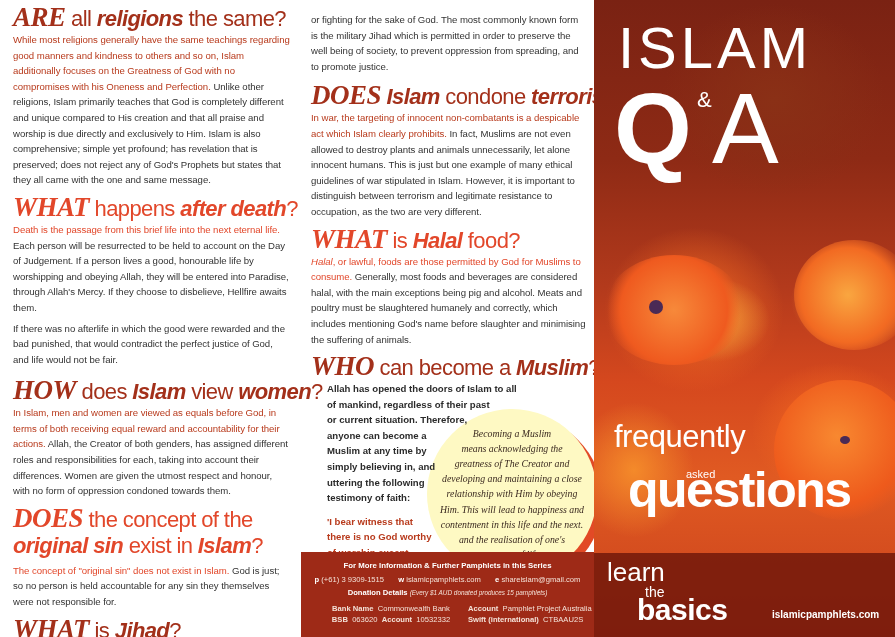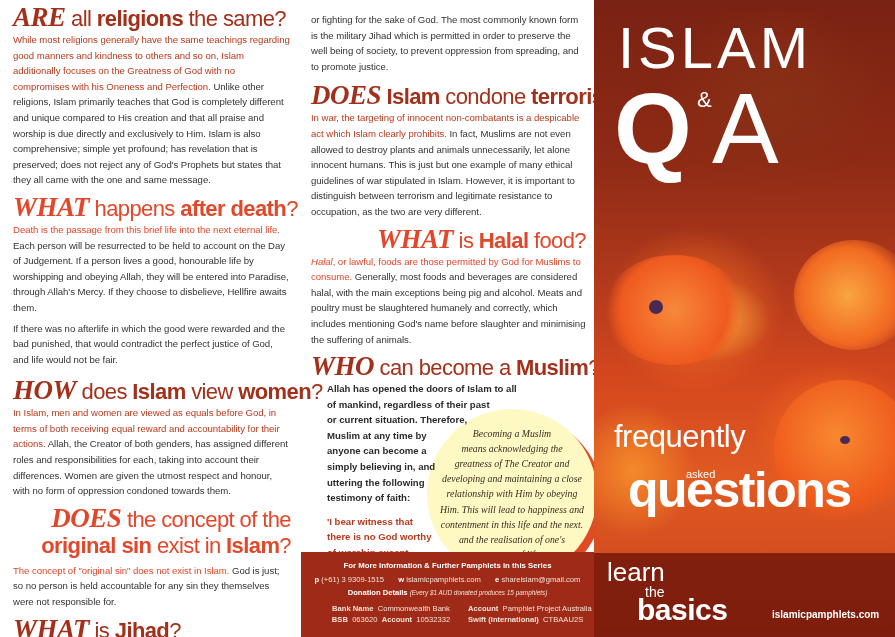--- a/index.html
+++ b/index.html
@@ -6,22 +6,22 @@
   html, body { width: 895px; height: 637px; overflow: hidden; background: #ffffff; }
   body { position: relative; font-family: "Liberation Sans", sans-serif; color: #2b2b2b; }
 
   .col { position: absolute; top: 0; }
   .col-left { left: 0; width: 301px; padding: 4px 10px 0 13px; }
   .col-mid { left: 301px; width: 293px; padding: 12px 8px 0 10px; }
 
   .q { margin-bottom: 6px; }
   .q-head { font-size: 22px; line-height: 26px; letter-spacing: -0.6px; white-space: nowrap; color: #a3301a; }
   .q-head .kw { font-family: "Liberation Serif", serif; font-style: italic; font-weight: bold; font-size: 27px; letter-spacing: -0.5px; }
-  .q-head .b { font-weight: bold; }
-  .q-head.orange { color: #e2472a; text-align: right; }
+  .q-head .b { font-weight: bold; font-style: italic; }
+  .q-head.orange { color: #e2472a; }
   .q-head.wrap { white-space: normal; }
 
   .p { font-size: 9.6px; line-height: 15.6px; color: #333333; letter-spacing: -0.05px; }
   .p .lead { color: #b83a1c; }
   .p .lead.orange { color: #e2472a; }
   .p + .p { margin-top: 5px; }
 
   .who-wrap { position: relative; height: 230px; }
   .who-text { position: absolute; left: 16px; top: 0; width: 190px; font-weight: bold; }
   .who-text .line { font-size: 9.6px; line-height: 15.6px; white-space: nowrap; }
@@ -140,22 +140,22 @@
           <div>Him. This will lead to happiness and</div>
           <div>contentment in this life and the next.</div>
           <div>and the realisation of one's</div>
           <div>purpose of life.</div>
         </div>
       </div>
       <div class="who-text">
         <div class="line">Allah has opened the doors of Islam to all</div>
         <div class="line">of mankind, regardless of their past</div>
         <div class="line">or current situation. Therefore,</div>
+        <div class="line">anyone can become a</div>
         <div class="line">Muslim at any time by</div>
-        <div class="line">anyone can become a</div>
         <div class="line">simply believing in, and</div>
         <div class="line">uttering the following</div>
         <div class="line">testimony of faith:</div>
         <div class="testimony">
           <div class="line">'I bear witness that</div>
           <div class="line">there is no God worthy</div>
           <div class="line">of worship except</div>
           <div class="line">Allah, and I bear witness</div>
           <div class="line">that Muhammad is Allah's</div>
           <div class="line">Messenger'.</div>

